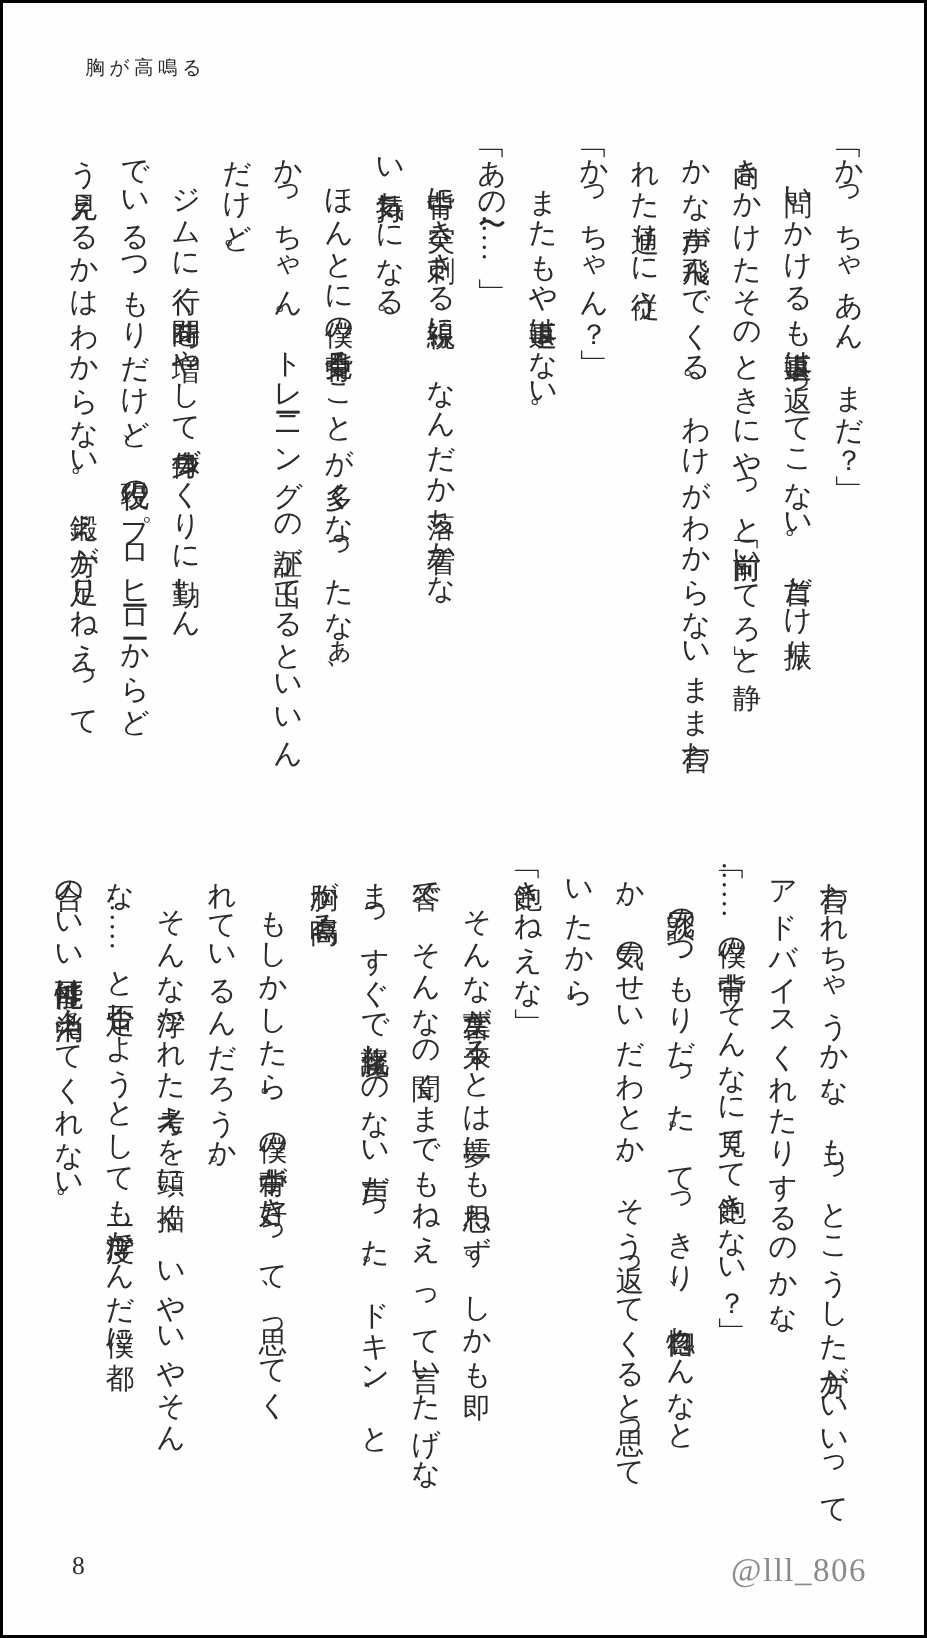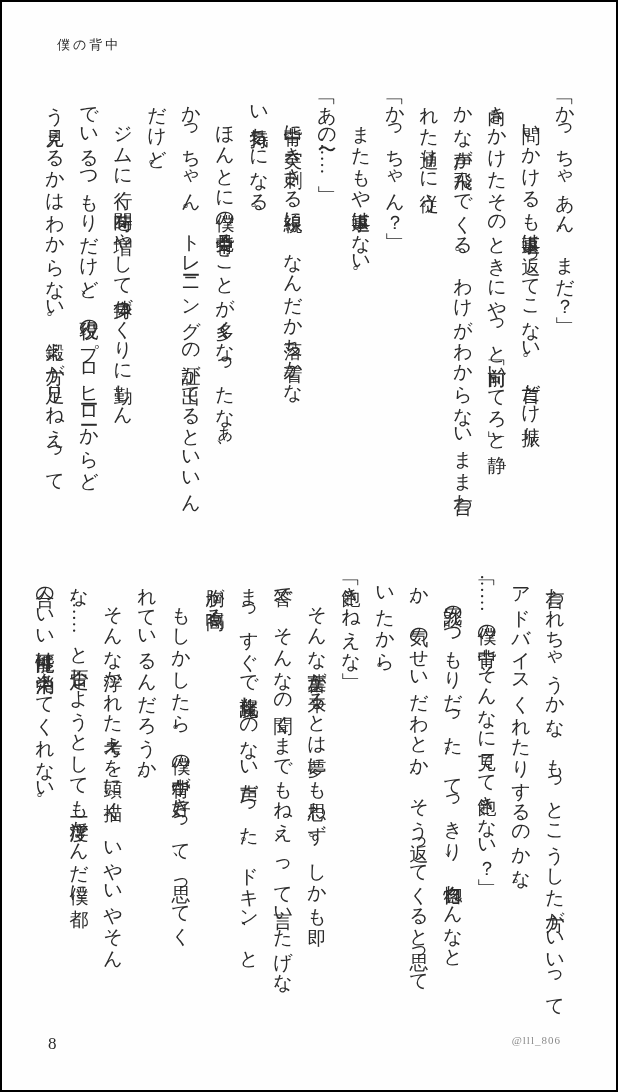--- a/index.html
+++ b/index.html
@@ -50,32 +50,32 @@
   .page-number {
     position: absolute;
     top: 1032px;
     left: 46px;
     font-size: 17px;
     color: var(--text, #2b2b2b);
   }
   .credit {
     position: absolute;
     top: 1032px;
-    right: 55px;
-    font-size: 11px;
+    right: 38px;
+    font-size: 22px;
     color: var(--handle, #8a8a8a);
     letter-spacing: 1px;
   }
 </style>
 </head>
 <body>
 
 <div class="page">
 
-  <div class="running-head">僕の背中</div>
+  <div class="running-head">胸が高鳴る</div>
 
   <div class="vtext upper">「かっちゃあん、まだ？」
 　問いかけるも返事は返ってこない。首だけ振り
 向きかけたそのときにやっと「前向いてろ」と静
 かな声が飛んでくる。わけがわからないまま言わ
 れた通りに従う。
 「かっちゃん？」
 　またもや返事はない。
 「あの〜……」
 　背中に突き刺さる視線に、なんだか落ち着かな

